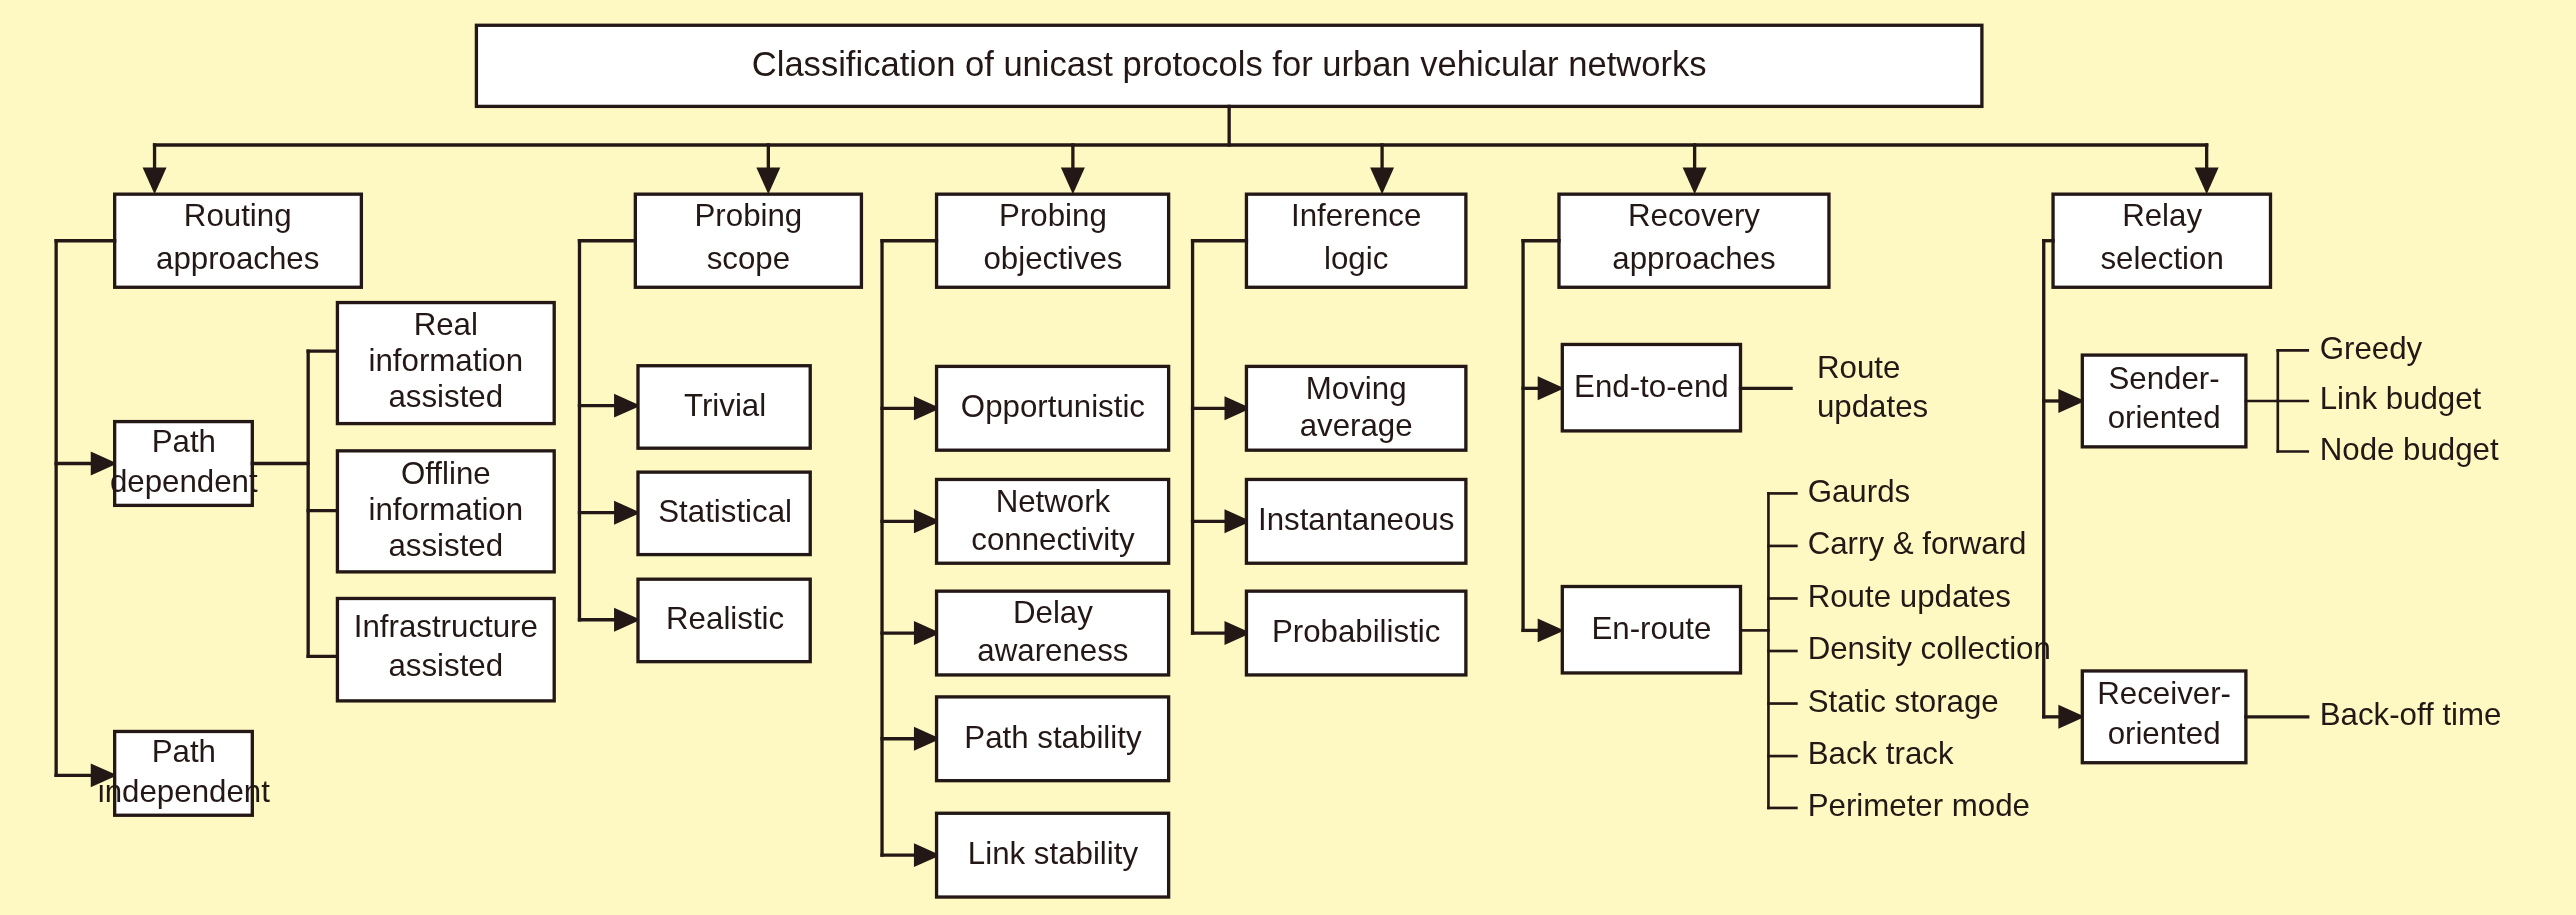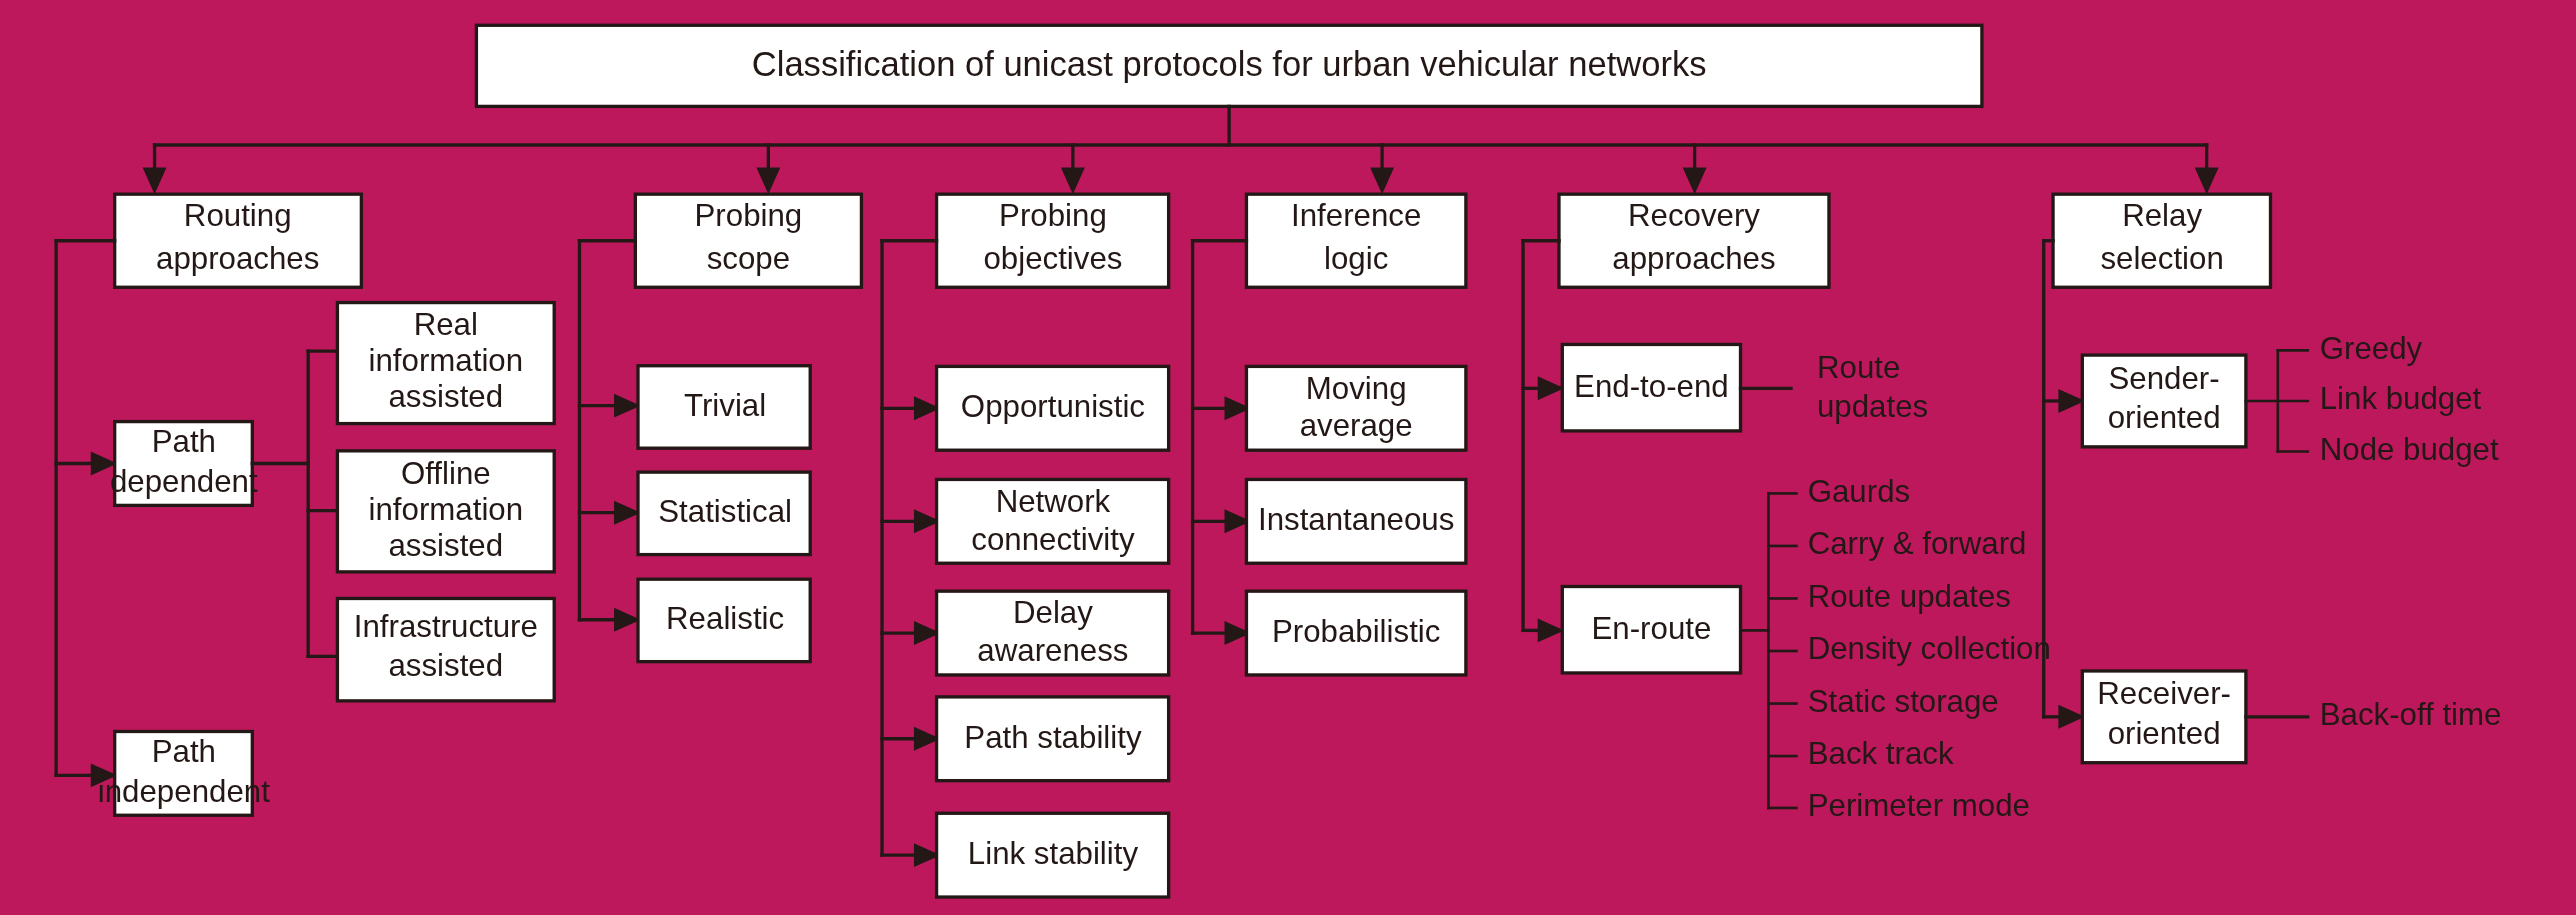--- a/index.html
+++ b/index.html
@@ -7,21 +7,21 @@
     padding: 0;
     background: #ffffff;
   }
   body {
     font-family: "Liberation Sans", sans-serif;
   }
   #diagram-root {
     position: relative;
     width: 2576px;
     height: 915px;
-    background: #be185d;
+    background: #fef9c3;
     overflow: hidden;
   }
   svg.layer {
     position: absolute;
     left: 0;
     top: 0;
     width: 2576px;
     height: 915px;
   }
   .node-box {

